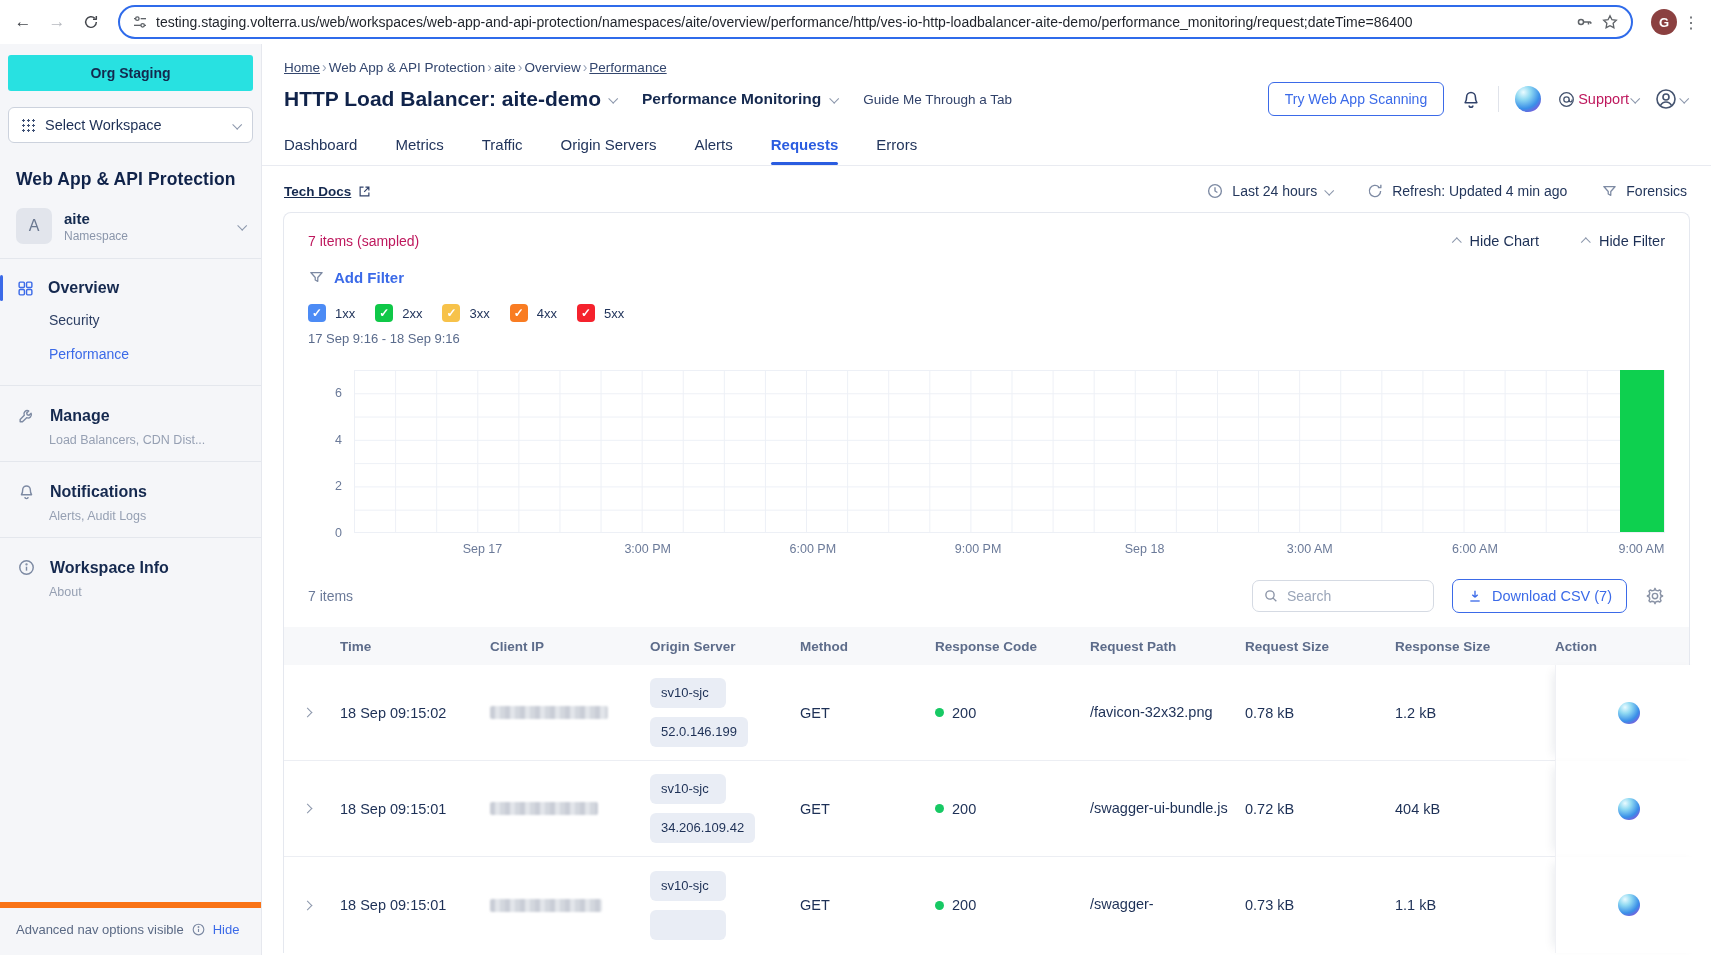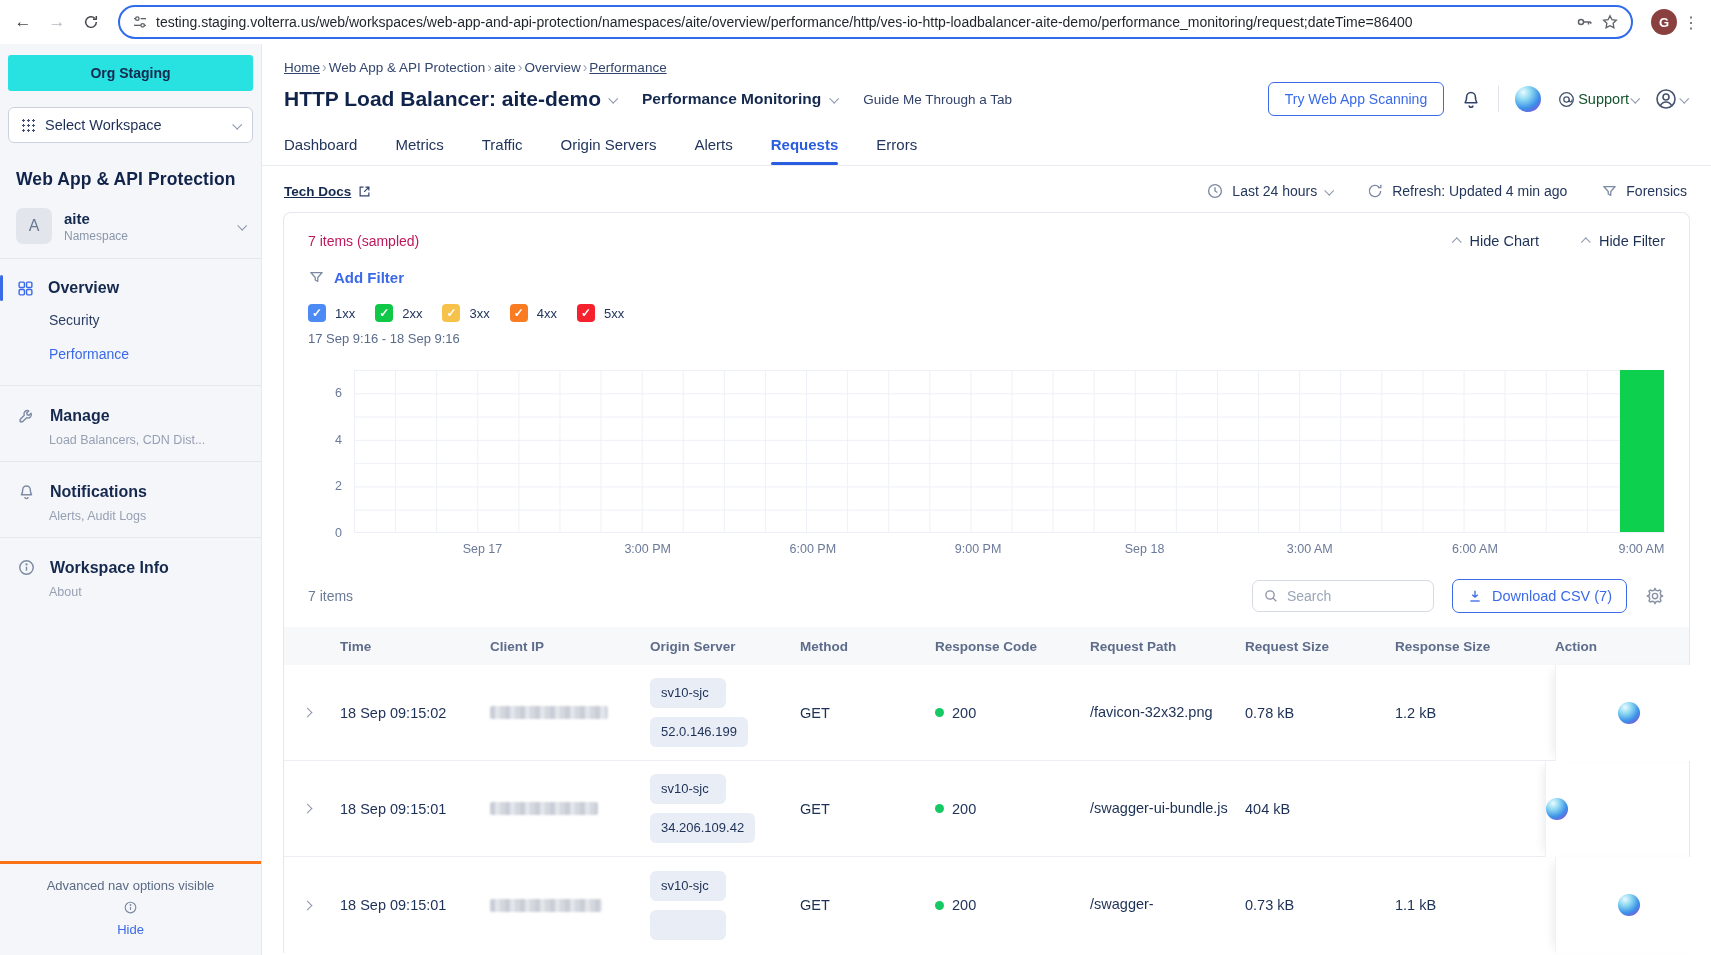--- a/index.html
+++ b/index.html
@@ -35,39 +35,39 @@
   .side-div { border-top:1px solid #e4e7ed; }
   .nav-group { padding:14px 0; }
   .nav-main { display:flex; align-items:center; gap:14px; padding:6px 16px 6px 17px; position:relative; cursor:pointer; }
   .nav-main.current::before { content:""; position:absolute; left:0; top:2px; bottom:2px; width:3px; background:#3b6ae8; border-radius:2px; }
   .nav-main .nav-label { font-size:16px; font-weight:600; color:#15294f; }
   .nav-sub { padding:9px 16px 9px 49px; font-size:14px; color:#2c3e63; cursor:pointer; }
   .nav-sub.active { color:#3b6ae8; }
   .nav-subtitle { padding:2px 16px 0 49px; font-size:12.5px; color:#96a0b3; }
   .grid-ico { width:17px; height:17px; }
   .side-ico { width:19px; height:19px; color:#7d8aa3; flex:none; }
-  .side-footer { margin-top:auto; border-top:3px solid #f97316; padding:14px 16px 18px 16px; font-size:13px; color:#5b6a85; display:flex; align-items:center; gap:7px;flex-direction:column; }
+  .side-footer { margin-top:auto; border-top:6px solid #f97316; padding:14px 16px 18px 16px; font-size:13px; color:#5b6a85; display:flex; align-items:center; gap:7px; }
   .side-footer .hide-link { color:#3b6ae8; cursor:pointer; }
 
   
   .main { flex:1; min-width:0; display:flex; flex-direction:column; background:#fff; }
   .crumbs { display:flex; align-items:center; gap:2px; padding:15px 24px 0 22px; font-size:13.5px; color:#33466e; }
   .crumb { cursor:pointer; }
   .crumb.linked { text-decoration:underline; }
   .crumb-sep::after { content:"›"; color:#9aa5ba; font-size:14px; }
   .title-row { display:flex; align-items:center; padding:7px 24px 0 22px; gap:26px; }
   .page-title { font-size:21px; font-weight:700; color:#10234a; display:flex; align-items:center; gap:8px; cursor:pointer; }
   .view-select { font-size:15.5px; font-weight:600; color:#15294f; display:flex; align-items:center; gap:9px; cursor:pointer; }
   .guide-link { font-size:13.5px; color:#31426a; cursor:pointer; }
   .title-right { margin-left:auto; display:flex; align-items:center; gap:16px; }
   .scan-btn { height:34px; padding:0 16px; border:1px solid #3b6ae8; border-radius:6px; background:#fff; color:#3b6ae8; font-family:inherit; font-size:14px; cursor:pointer; }
   .icon-btn { color:#44536f; display:flex; align-items:center; cursor:pointer; }
   .vdiv { width:1px; height:26px; background:#e0e3ea; }
   .sphere { width:26px; height:26px; border-radius:50%; background:radial-gradient(circle at 32% 24%, #eafbff 0%, #8fd9f2 28%, #3a8fe8 62%, #8a4fd8 88%, #b44bd2 100%); }
-  .support { display:flex; align-items:center; gap:2px; font-size:14.5px; color:#14532d; cursor:pointer; }
+  .support { display:flex; align-items:center; gap:2px; font-size:14.5px; color:#be185d; cursor:pointer; }
 
   .chev { width:7px; height:7px; border-right:1.6px solid #8b96ab; border-bottom:1.6px solid #8b96ab; display:inline-block; }
   .chev.down { transform:rotate(45deg) translateY(-1px); }
   .chev.up { transform:rotate(-135deg) translateY(-1px); }
   .chev.right { transform:rotate(-45deg); }
 
   .tabs { display:flex; gap:38px; padding:20px 24px 0 22px; border-bottom:1px solid #e9ebf1; }
   .tab { font-size:15px; color:#22355c; padding-bottom:12px; cursor:pointer; position:relative; }
   .tab.active { color:#2a5ce0; font-weight:700; }
   .tab.active::after { content:""; position:absolute; left:0; right:0; bottom:0; height:3px; background:#2a5ce0; border-radius:2px; }
@@ -527,20 +527,21 @@
               </div>
             </div>
             <div class="cell">GET</div>
             <div class="cell">
               <span class="status">
                   <span class="dot"></span>
                   <span>200</span>
                 </span>
             </div>
             <div class="cell pathcell">/swagger-ui-bundle.js</div>
+            <div class="cell">0.72 kB</div>
             <div class="cell">404 kB</div>
             <div class="cell"></div>
             <div class="action-cell">
                 <span class="sphere"></span>
               </div>
           </div>
 
           <div class="trow drow">
             <div class="cell expander nob">
                 <span class="chev right"></span>

